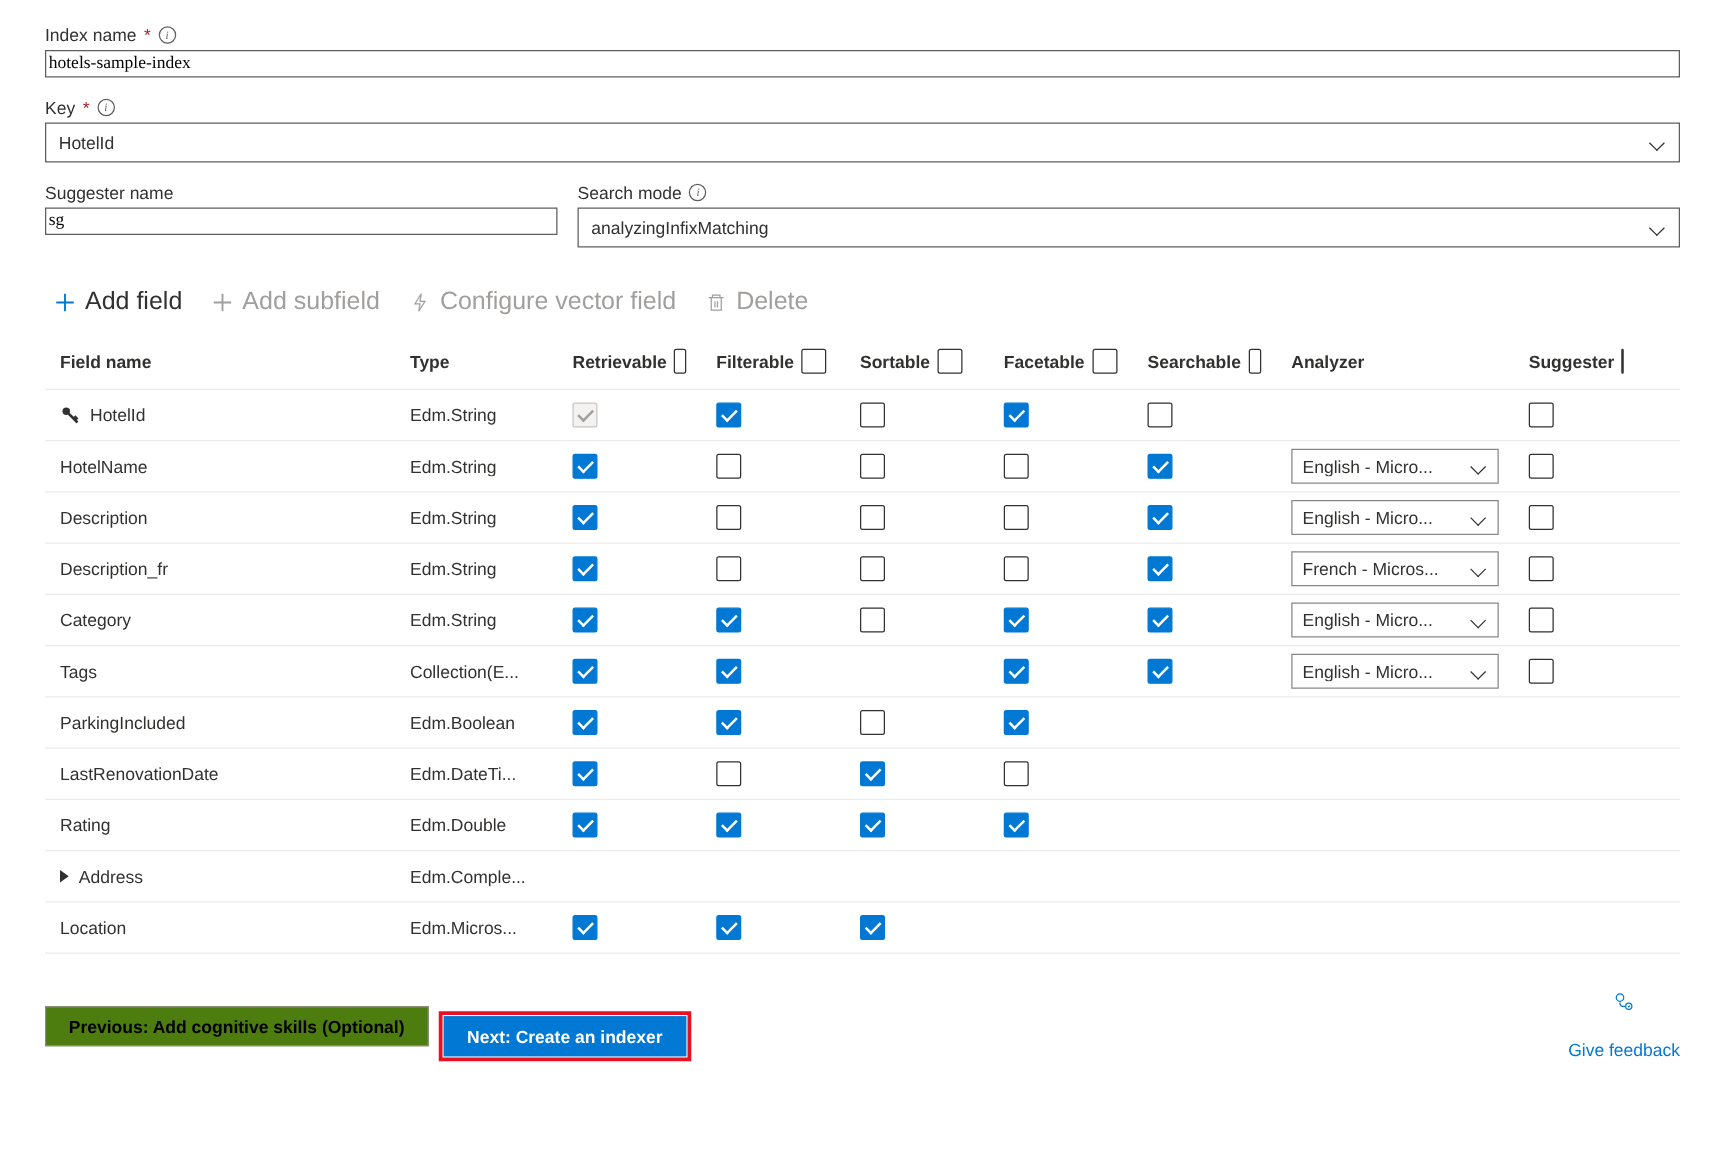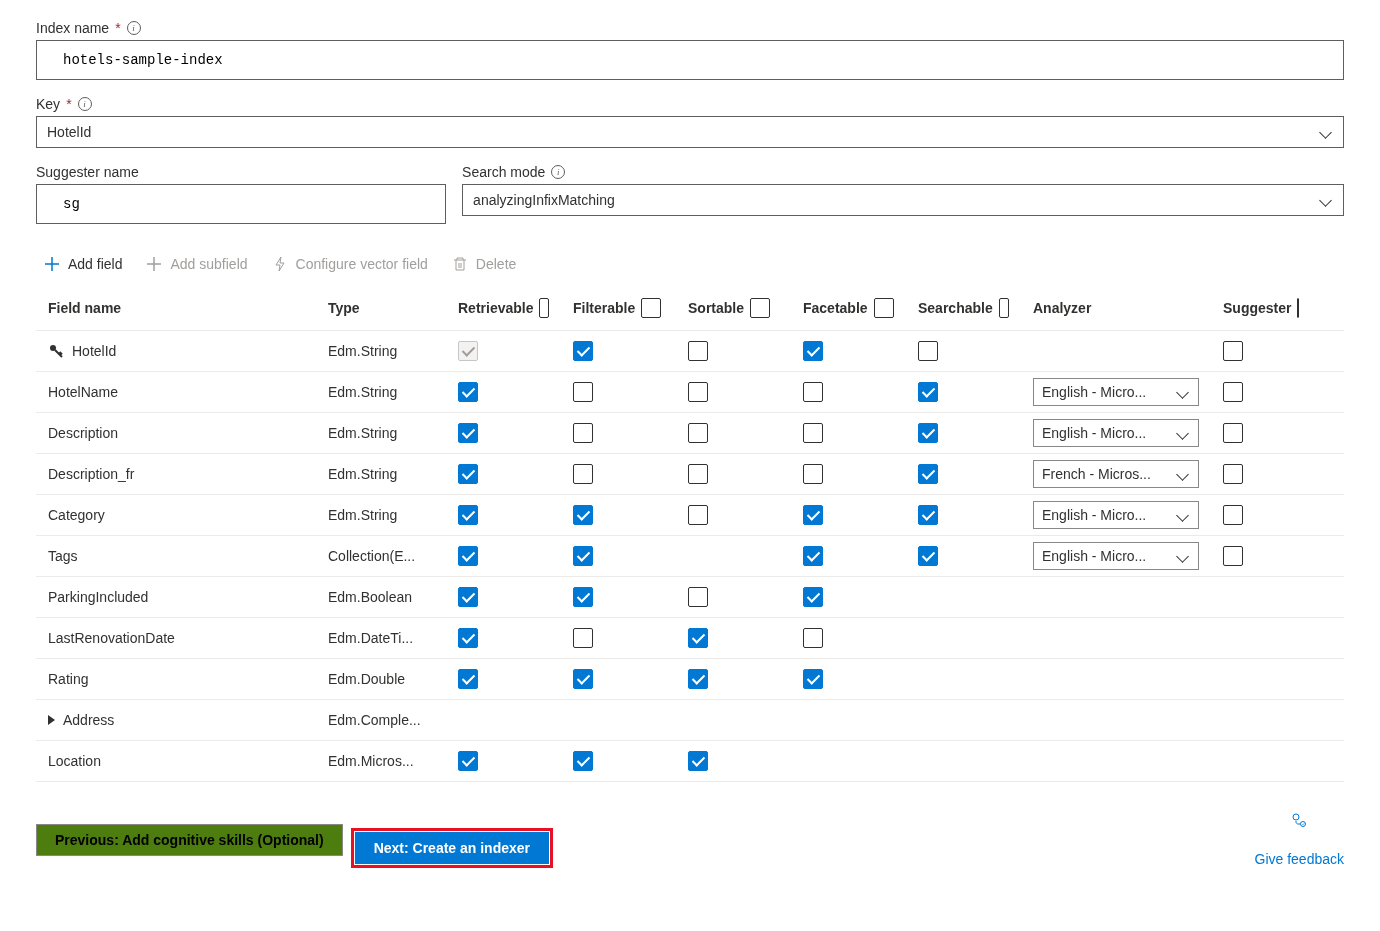--- a/index.html
+++ b/index.html
@@ -27,25 +27,25 @@
   display: inline-flex;
   align-items: center;
   justify-content: center;
   font-size: 9px;
   color: #605e5c;
   font-style: italic;
   font-family: Georgia, serif;
 }
 .text-input {
   width: 100%;
-  padding: 6px 26px;
+  padding: 6px 2px;
   border: 1px solid #605e5c;
   font-size: 14px;
-  font-family: Liberation Mono, monospace;
-  height: 40px;
+  font-family: Liberation Serif, serif;
+  height: 22px;
 }
 .select-input {
   width: 100%;
   padding: 6px 10px;
   border: 1px solid #605e5c;
   font-size: 14px;
   font-family: inherit;
   height: 32px;
   background: #fff;
   display: flex;
@@ -71,23 +71,23 @@
 .row > * { flex: 1; }
 .row .half { flex: 0.465; }
 .toolbar {
   display: flex;
   gap: 24px;
   padding: 16px 8px 14px 8px;
   align-items: center;
 }
 .toolbar-btn {
   display: flex;
-  align-items: flex-start;
+  align-items: center;
   gap: 8px;
-  font-size: 14px;
+  font-size: 20px;
   cursor: pointer;
   color: #323130;
 }
 .toolbar-btn.disabled { color: #a19f9d; cursor: default; }
 .toolbar-btn.primary .icon-wrap { color: #0078d4; }
 .icon-wrap { display: inline-flex; width: 16px; height: 16px; align-items: center; justify-content: center; }
 .table {
   width: 100%;
 }
 .table-header, .table-row {

